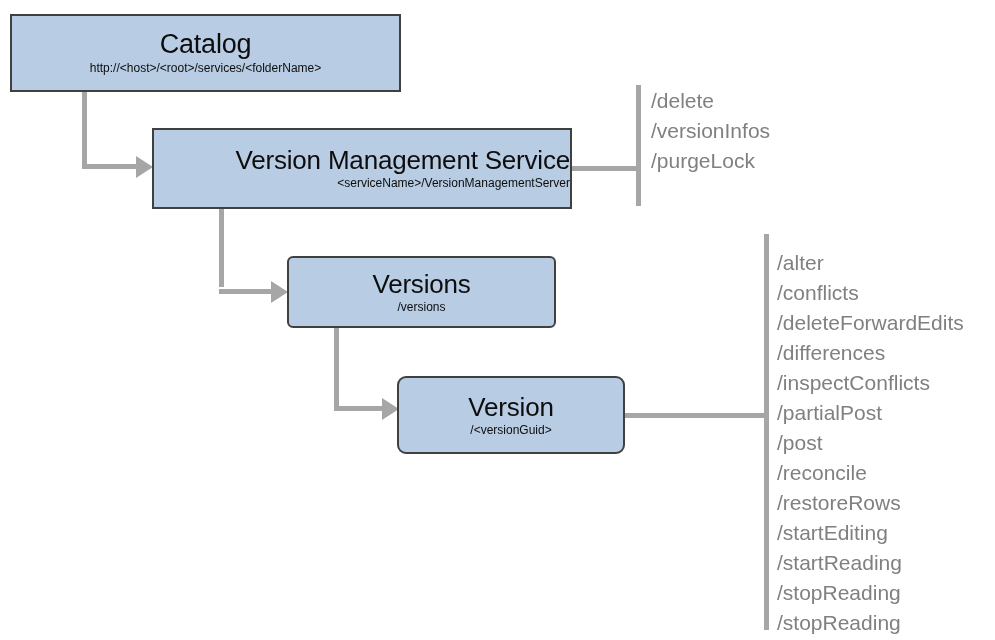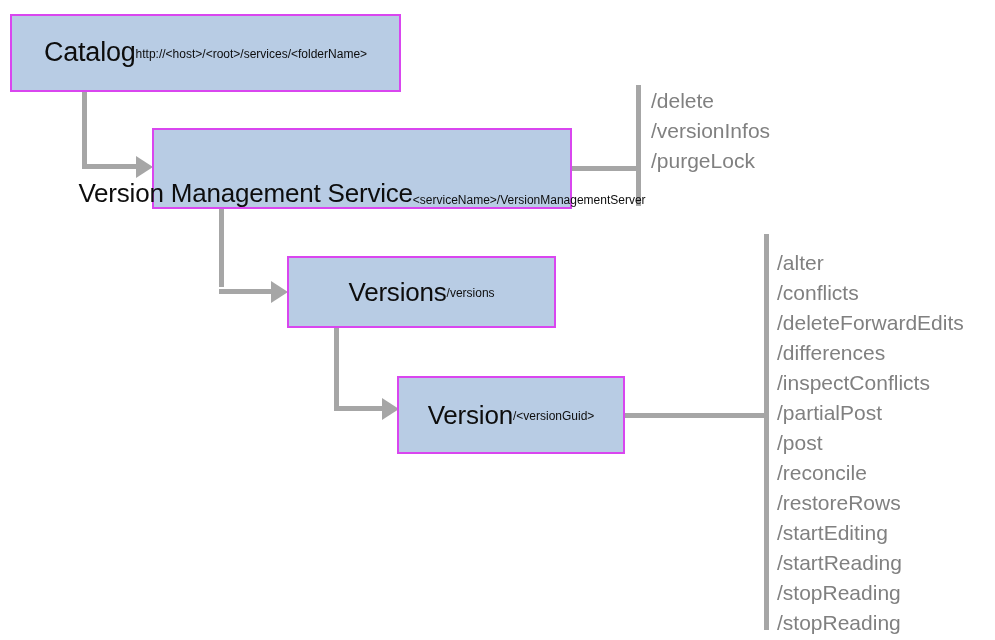--- a/index.html
+++ b/index.html
@@ -16,23 +16,23 @@
   #diagram {
     position: relative;
     width: 995px;
     height: 640px;
     background: #ffffff;
   }
   .node {
     position: absolute;
     box-sizing: border-box;
     background: #b8cce4;
-    border: 2px solid #d946ef;
+    border: 2px solid #404040;
     display: flex;
-    flex-direction: row;
+    flex-direction: column;
     align-items: center;
     justify-content: center;
     color: #000000;
   }
   .node-title {
     font-size: 26px;
     line-height: 1.08;
     font-weight: normal;
     color: #0d0d0d;
     letter-spacing: -0.2px;
@@ -41,22 +41,22 @@
   .node-sub {
     font-size: 12px;
     line-height: 1.1;
     margin-top: 3px;
     color: #0d0d0d;
     white-space: nowrap;
   }
   #node-catalog { left: 10px; top: 14px; width: 391px; height: 78px; }
   #node-catalog .node-title { font-size: 27px; }
   #node-vms { left: 152px; top: 128px; width: 420px; height: 81px; align-items: flex-end; }
-  #node-versions { left: 287px; top: 256px; width: 269px; height: 72px; }
-  #node-version { left: 397px; top: 376px; width: 228px; height: 78px; }
+  #node-versions { left: 287px; top: 256px; width: 269px; height: 72px; border-radius: 6px; }
+  #node-version { left: 397px; top: 376px; width: 228px; height: 78px; border-radius: 9px; }
 
   .conn {
     position: absolute;
     background: #a6a6a6;
   }
   .conn-v { width: 5px; }
   .conn-h { height: 5px; }
 
   .arrow-head {
     position: absolute;

